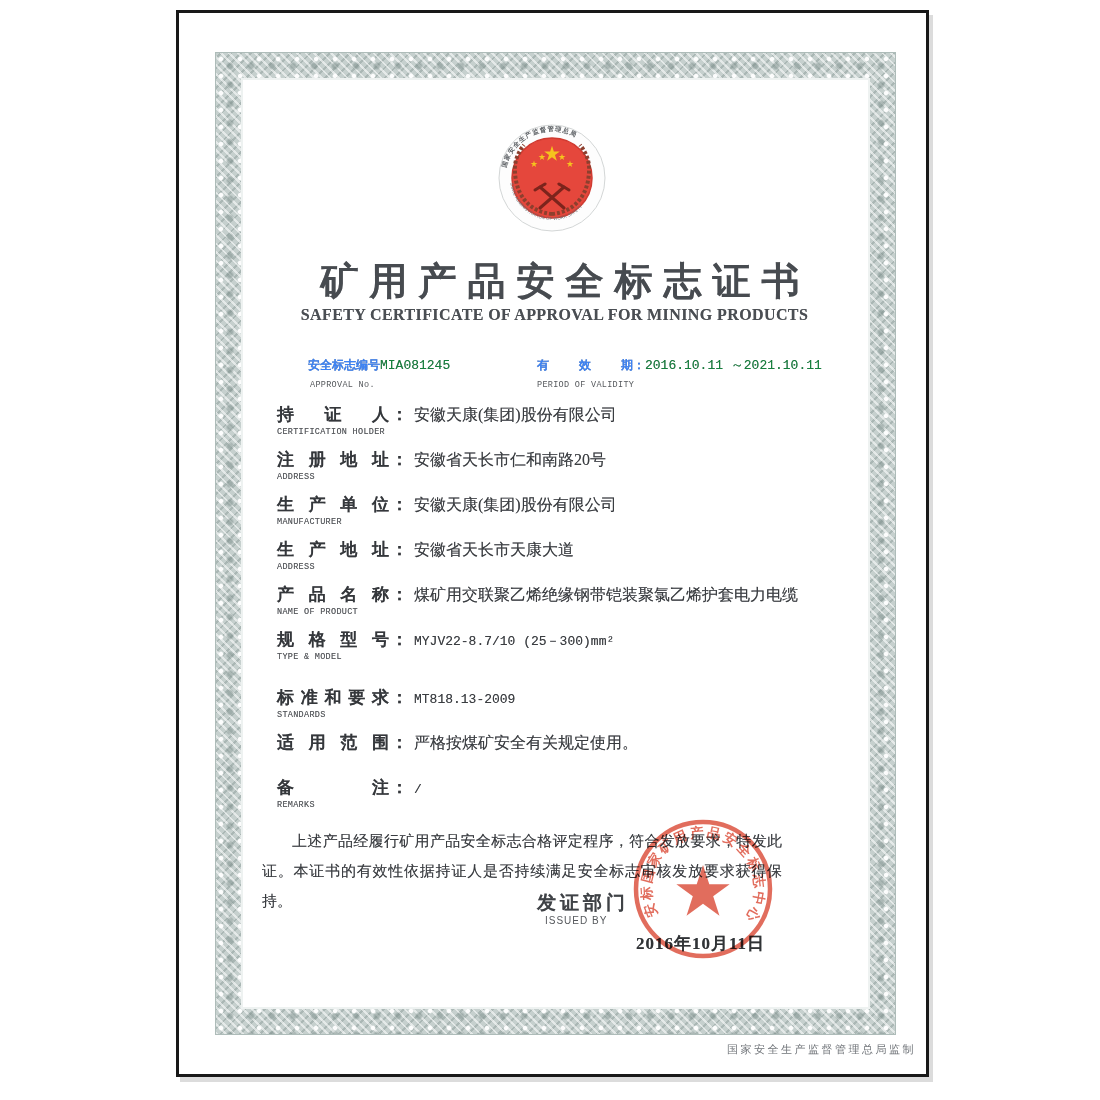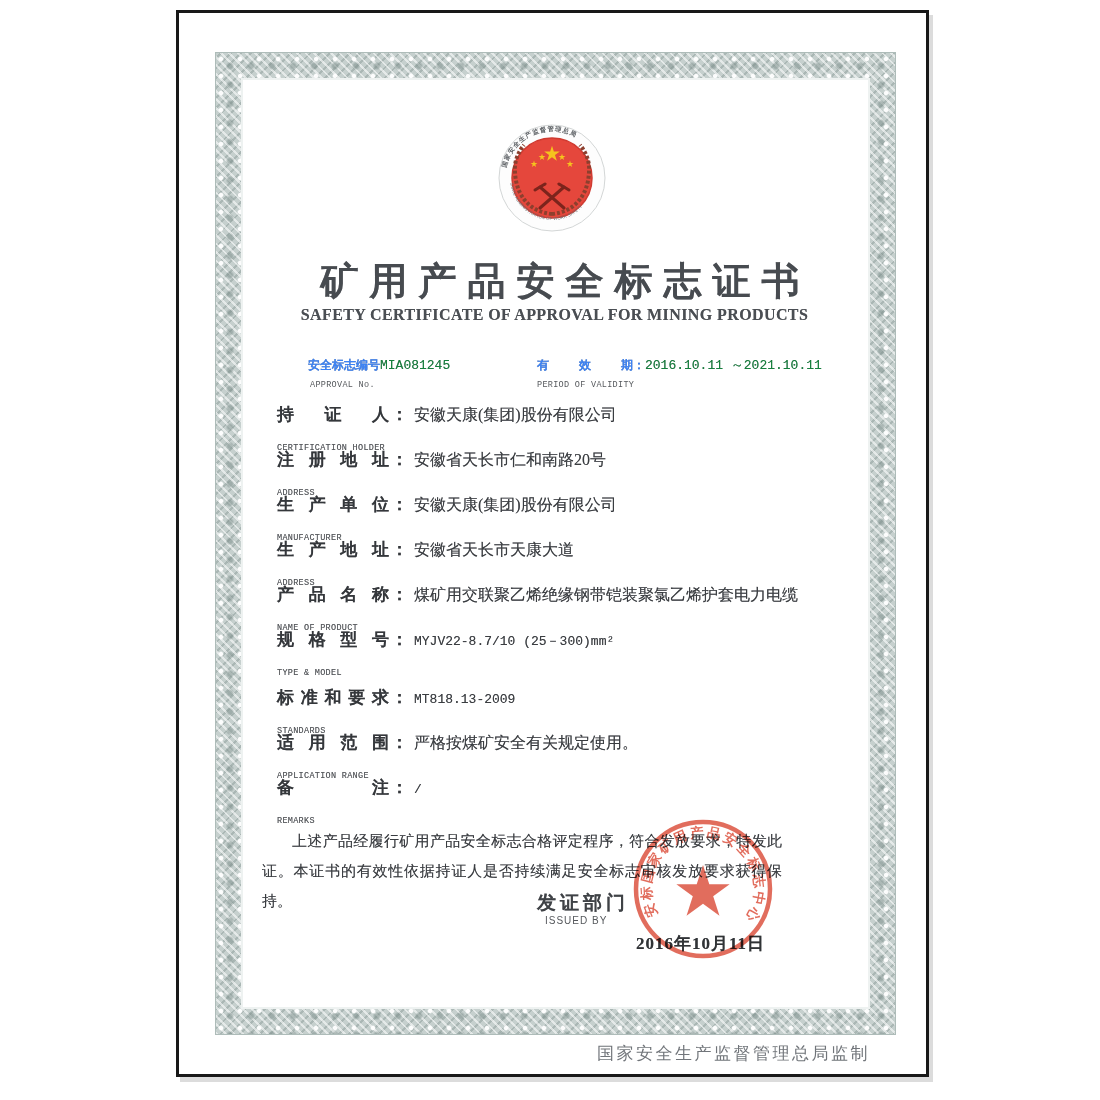--- a/index.html
+++ b/index.html
@@ -54,37 +54,37 @@
   .mono-val{font-family:"Liberation Mono","DejaVu Sans Mono",monospace;font-size:13px;color:#15803d;}
 
   .field-row{left:277px;width:585px;white-space:nowrap;}
   .row-label{
     display:inline-block;width:112px;font-size:17px;font-weight:700;color:#34373b;
     text-align:justify;text-align-last:justify;vertical-align:baseline;
   }
   .row-colon{font-size:17px;font-weight:700;color:#34373b;padding:0 6px 0 2px;}
   .row-value{font-size:16px;color:#3a3d41;}
   .row-value.latin{font-family:"Liberation Mono","DejaVu Sans Mono",monospace;font-size:13px;}
-  .row-en-line{display:block;margin-top:17px;}
+  .row-en-line{display:block;margin-top:1px;}
 
   .declaration{
     left:262px;top:826px;width:520px;font-size:15px;line-height:30px;
     text-indent:2em;color:#3a3d41;text-align:justify;z-index:2;
   }
   .issued-label{left:537px;top:890px;font-size:19px;color:#3f4246;letter-spacing:4px;font-weight:600;}
   .issued-en{left:545px;top:915px;font-family:Liberation Sans, sans-serif;
     font-size:10px;color:#55585c;letter-spacing:1px;}
   .issue-date{left:636px;top:932px;font-size:17px;font-weight:700;color:#303336;z-index:2;letter-spacing:1px;}
 
   .seal-box{left:627px;top:813px;width:152px;height:152px;z-index:5;
     mix-blend-mode:multiply;opacity:.92;}
 
   .footer-line{
-    left:450px;top:1042px;width:420px;text-align:right;
-    font-size:17px;color:#71757a;letter-spacing:2.5px;
+    left:496px;top:1042px;width:420px;text-align:right;
+    font-size:11px;color:#71757a;letter-spacing:2.5px;
   }
 </style>
 </head>
 <body>
 
 <div class="page">
   <div class="black-frame"></div>
   <div class="ornate-band">
     <div class="inner-sheet"></div>
   </div>
@@ -136,21 +136,21 @@
     <div class="abs meta-en" style="left:537px;top:380px;">PERIOD OF VALIDITY</div>
 
     <div id="fields">
         <div class="abs field-row scan" style="top: 403px;"><span class="row-label">持证人</span><span class="row-colon">：</span><span class="row-value">安徽天康(集团)股份有限公司</span><span class="row-en row-en-line">CERTIFICATION HOLDER</span></div>
         <div class="abs field-row scan" style="top: 448px;"><span class="row-label">注册地址</span><span class="row-colon">：</span><span class="row-value">安徽省天长市仁和南路20号</span><span class="row-en row-en-line">ADDRESS</span></div>
         <div class="abs field-row scan" style="top: 493px;"><span class="row-label">生产单位</span><span class="row-colon">：</span><span class="row-value">安徽天康(集团)股份有限公司</span><span class="row-en row-en-line">MANUFACTURER</span></div>
         <div class="abs field-row scan" style="top: 538px;"><span class="row-label">生产地址</span><span class="row-colon">：</span><span class="row-value">安徽省天长市天康大道</span><span class="row-en row-en-line">ADDRESS</span></div>
         <div class="abs field-row scan" style="top: 583px;"><span class="row-label">产品名称</span><span class="row-colon">：</span><span class="row-value">煤矿用交联聚乙烯绝缘钢带铠装聚氯乙烯护套电力电缆</span><span class="row-en row-en-line">NAME OF PRODUCT</span></div>
         <div class="abs field-row scan" style="top: 628px;"><span class="row-label">规格型号</span><span class="row-colon">：</span><span class="row-value latin">MYJV22-8.7/10 (25－300)mm²</span><span class="row-en row-en-line">TYPE &amp; MODEL</span></div>
         <div class="abs field-row scan" style="top: 686px;"><span class="row-label">标准和要求</span><span class="row-colon">：</span><span class="row-value latin">MT818.13-2009</span><span class="row-en row-en-line">STANDARDS</span></div>
-        <div class="abs field-row scan" style="top: 731px;"><span class="row-label">适用范围</span><span class="row-colon">：</span><span class="row-value">严格按煤矿安全有关规定使用。</span><span class="row-en row-en-line">APPLICATION RANGE</span></div>
+        <div class="abs field-row scan" style="top: 731px;"><span class="row-label">适用范围</span><span class="row-colon">：</span><span class="row-value">严格按煤矿安全有关规定使用。</span></div>
         <div class="abs field-row scan" style="top: 776px;"><span class="row-label">备注</span><span class="row-colon">：</span><span class="row-value latin">/</span><span class="row-en row-en-line">REMARKS</span></div>
       </div>
 
     <div class="abs declaration scan">上述产品经履行矿用产品安全标志合格评定程序，符合发放要求，特发此证。本证书的有效性依据持证人是否持续满足安全标志审核发放要求获得保持。</div>
 
     <div class="abs issued-label scan">发证部门</div>
     <div class="abs issued-en">ISSUED BY</div>
     <div class="abs issue-date scan">2016年10月11日</div>
 
     <div class="abs seal-box">

